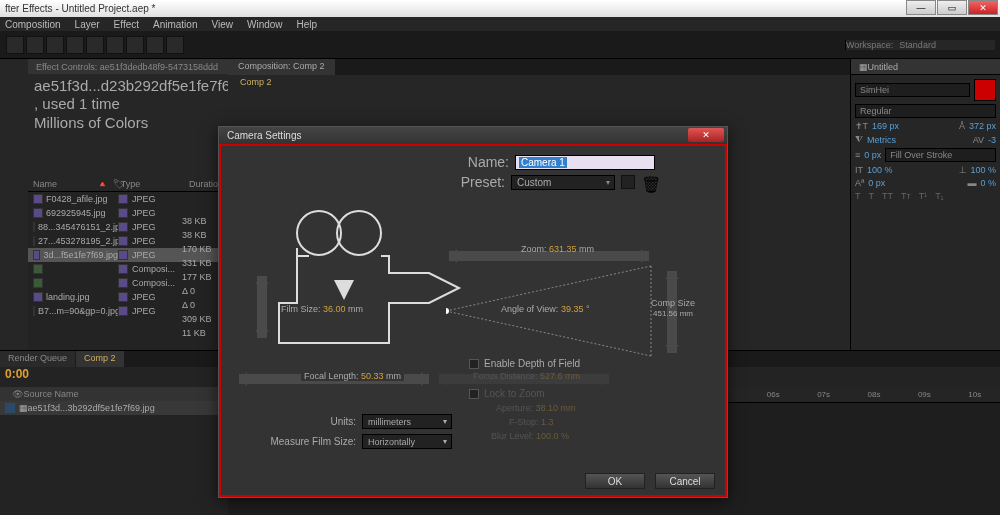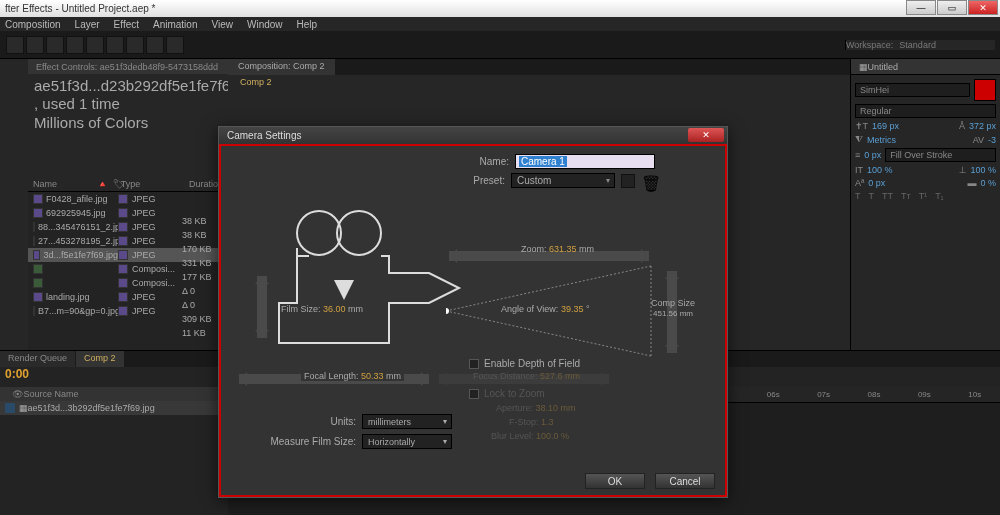--- a/index.html
+++ b/index.html
@@ -74,21 +74,21 @@
   .dd { height: 14px; background: #1e1e1e; border: 1px solid #000; flex: 1; font-size: 9px; color: #888; padding-left: 4px; display: flex; align-items: center; }
   
   
   .dialog { position: absolute; left: 218px; top: 126px; width: 510px; height: 372px; background: #333; border: 1px solid #555; box-shadow: 0 3px 15px rgba(0,0,0,.6); z-index: 100; }
   .dlg-title { height: 17px; background: linear-gradient(#444,#333); display: flex; align-items: center; padding-left: 8px; position: relative; }
   .dlg-title span { font-size: 10px; color: #ddd; }
   .dlg-title .xbtn { position: absolute; right: 3px; top: 1px; width: 36px; height: 14px; background: linear-gradient(#d55,#a22); color: #fff; font-size: 9px; display: flex; align-items: center; justify-content: center; border-radius: 2px; }
   .dlg-body { border: 2px solid #c00; height: 353px; padding: 8px 10px; position: relative; }
   
   .dlg-row { display: flex; align-items: center; justify-content: flex-end; gap: 6px; margin-bottom: 4px; padding-right: 60px; }
-  .dlg-row .lbl { font-size: 10px; color: #aaa; text-align: right; }
+  .dlg-row .lbl { font-size: 14px; color: #aaa; text-align: right; }
   .dlg-row .inp { width: 140px; height: 15px; background: #e8e0f0; border: 1px solid #000; font-size: 10px; padding-left: 3px; display: flex; align-items: center; }
   .dlg-row .sel-dd { width: 104px; height: 15px; background: #222; border: 1px solid #000; font-size: 10px; color: #aaa; padding-left: 5px; display: flex; align-items: center; position: relative; }
   .dlg-row .sel-dd::after { content: '▾'; position: absolute; right: 4px; font-size: 8px; color: #888; }
   .dlg-row .ico { width: 14px; height: 14px; background: #222; border: 1px solid #111; }
   
   .camera-svg { position: absolute; top: 62px; left: 18px; }
   
   .dv { position: absolute; font-size: 9px; color: #aaa; }
   .dv .ov { color: #d0a040; }
   

